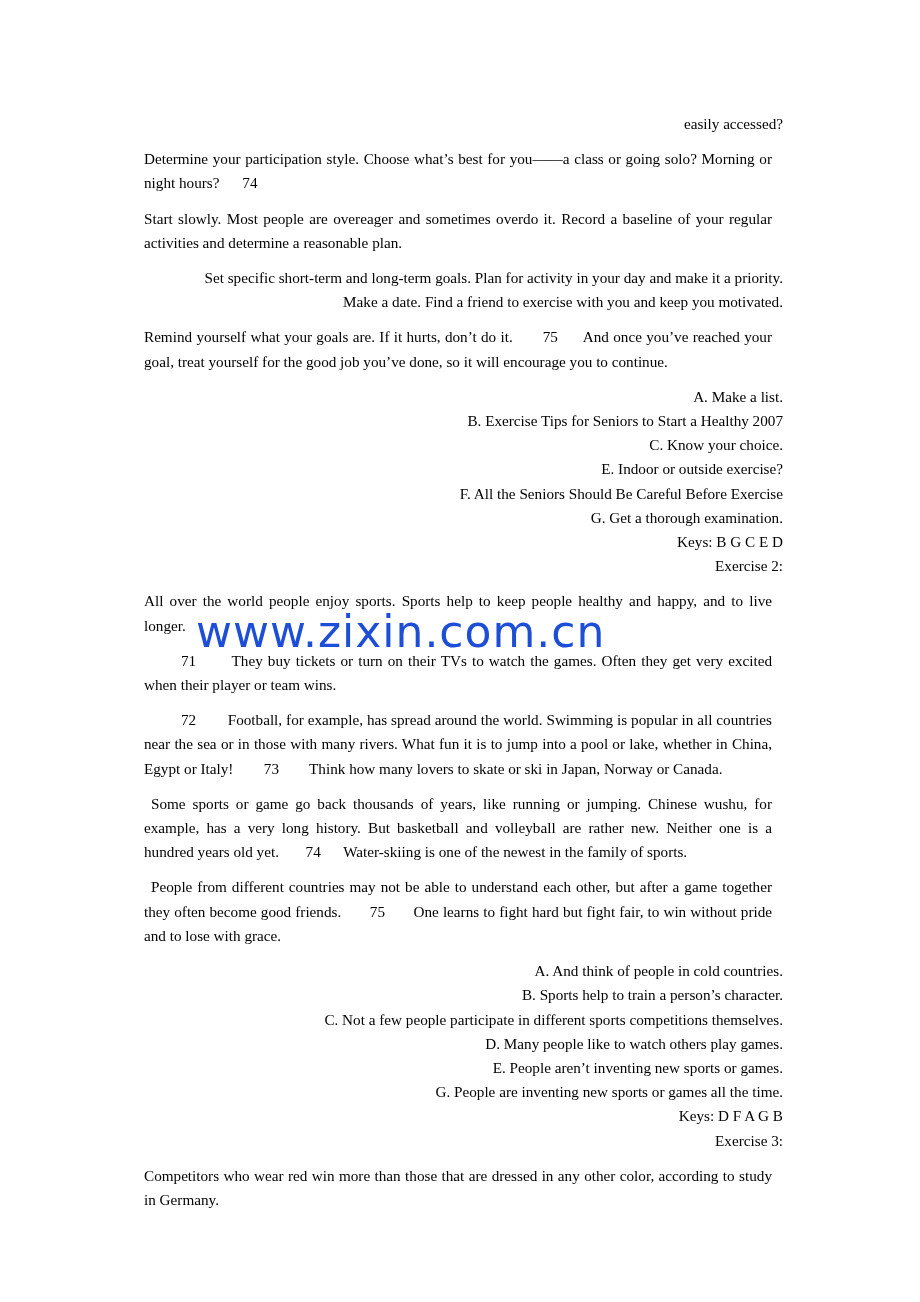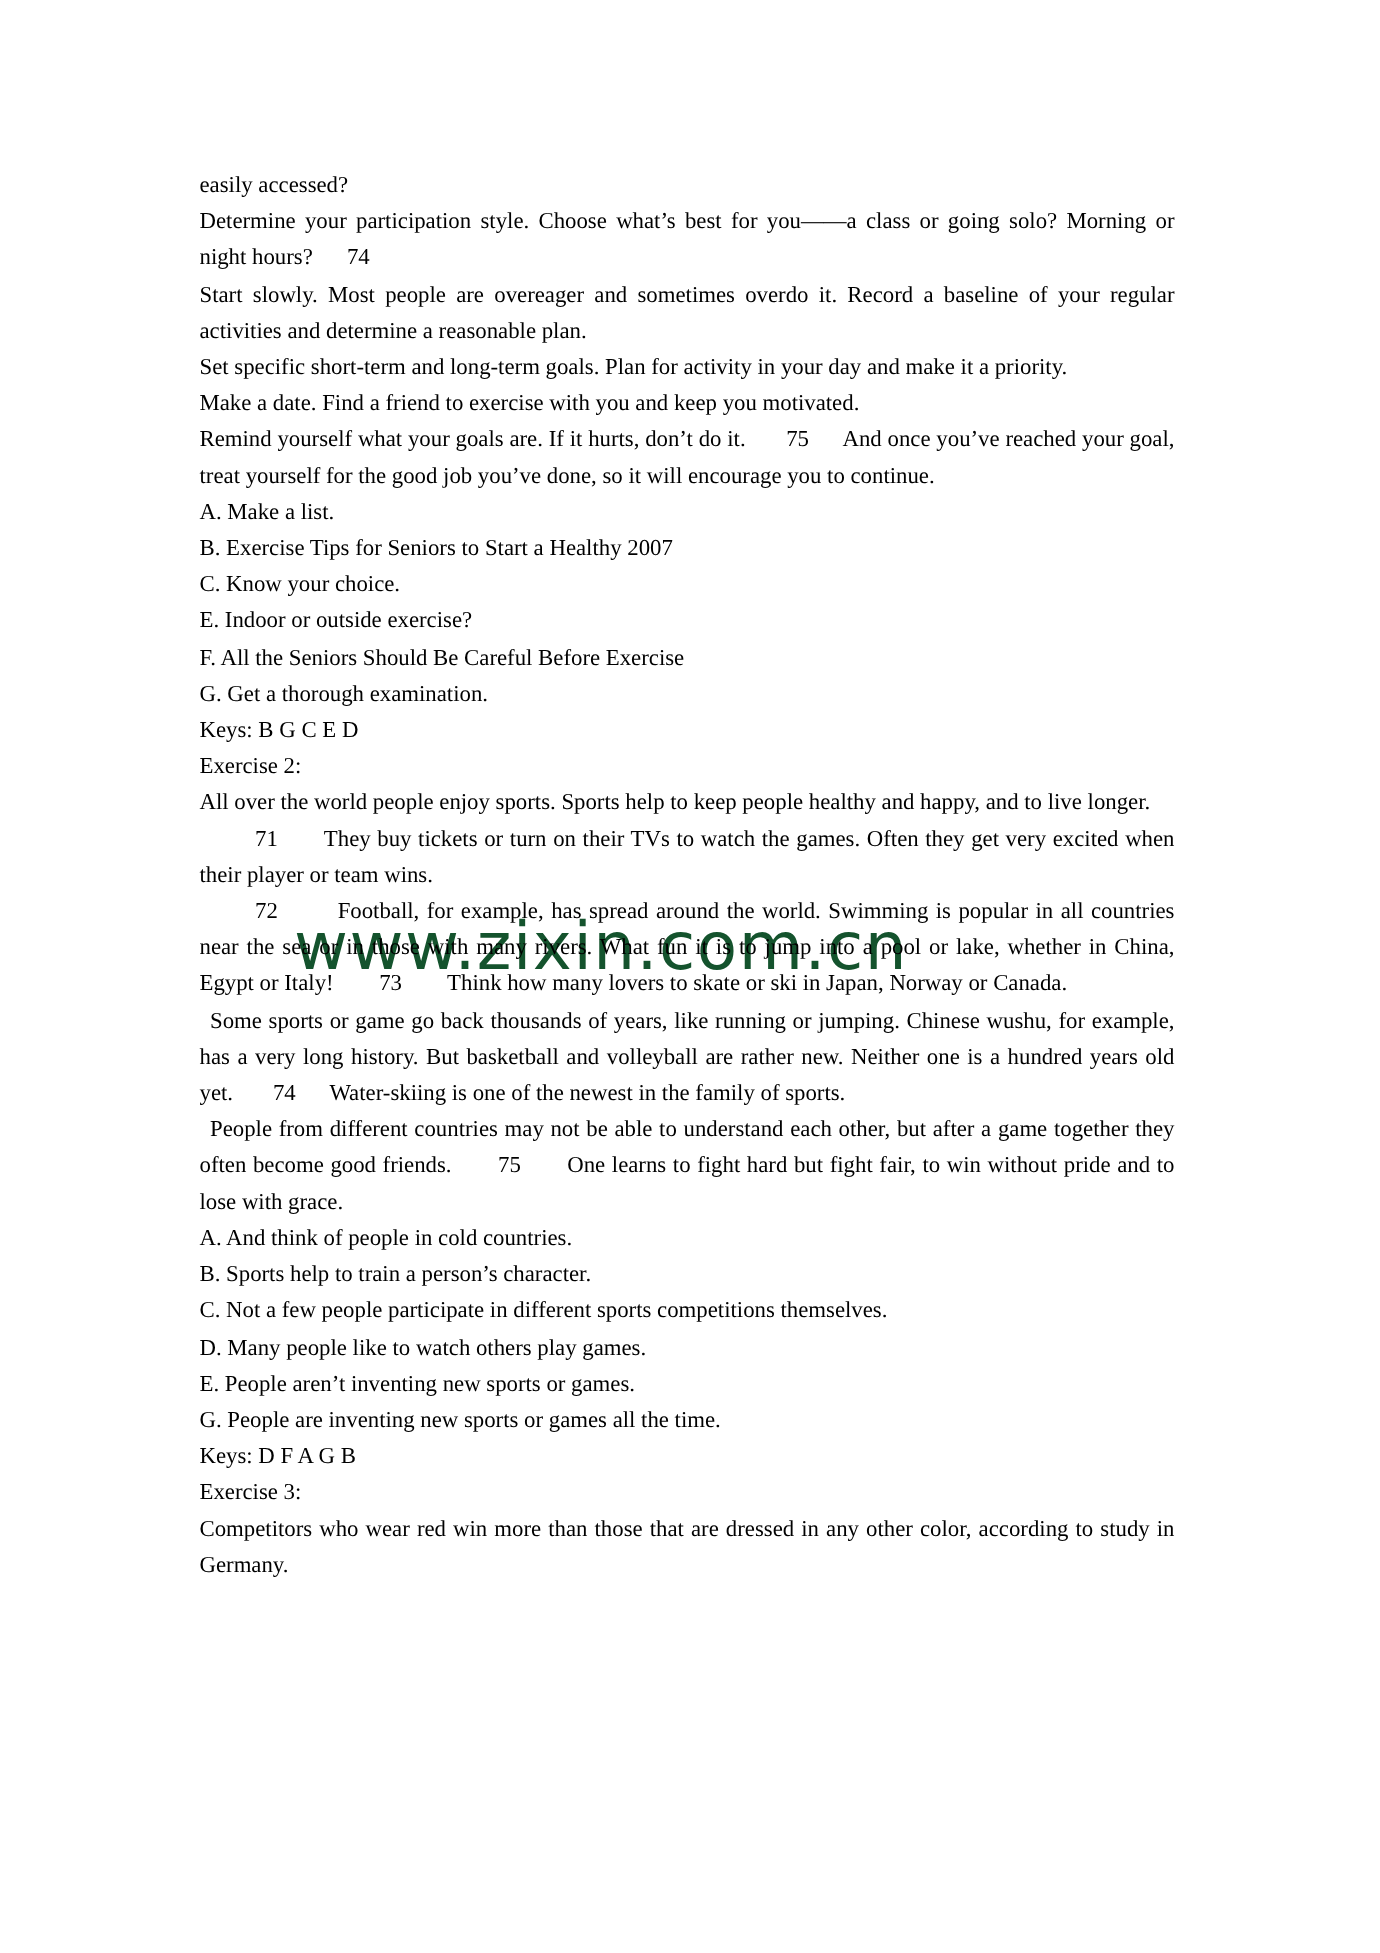--- a/index.html
+++ b/index.html
@@ -19,21 +19,21 @@
     overflow: hidden;
   }
   .watermark {
     position: absolute;
     left: 196px;
     top: 606px;
     width: 500px;
     font-family: "DejaVu Sans", "Liberation Sans", sans-serif;
     font-size: 44px;
     letter-spacing: 1px;
-    color: #14532d;
+    color: #1d4ed8;
     white-space: nowrap;
     user-select: none;
     pointer-events: none;
     z-index: 0;
   }
   .doc-body {
     position: absolute;
     left: 133px;
     top: 112px;
     width: 650px;
@@ -44,29 +44,29 @@
     padding: 0;
     font-size: 15.2px;
     line-height: 24.2px;
     text-align: justify;
     text-justify: inter-word;
     white-space: pre-wrap;
     word-spacing: normal;
   }
   
   p.block {
-    margin: 0;
+    margin: 11px;
     padding: 0;
     font-size: 15.2px;
     line-height: 24.2px;
     text-align: justify;
     white-space: pre-wrap;
   }
   p.nojust {
-    text-align: left;
+    text-align: right;
   }
   .ind-num {
     text-indent: 37px;
   }
   .ind-small {
     text-indent: 7px;
   }
 </style>
 </head>
 <body>

